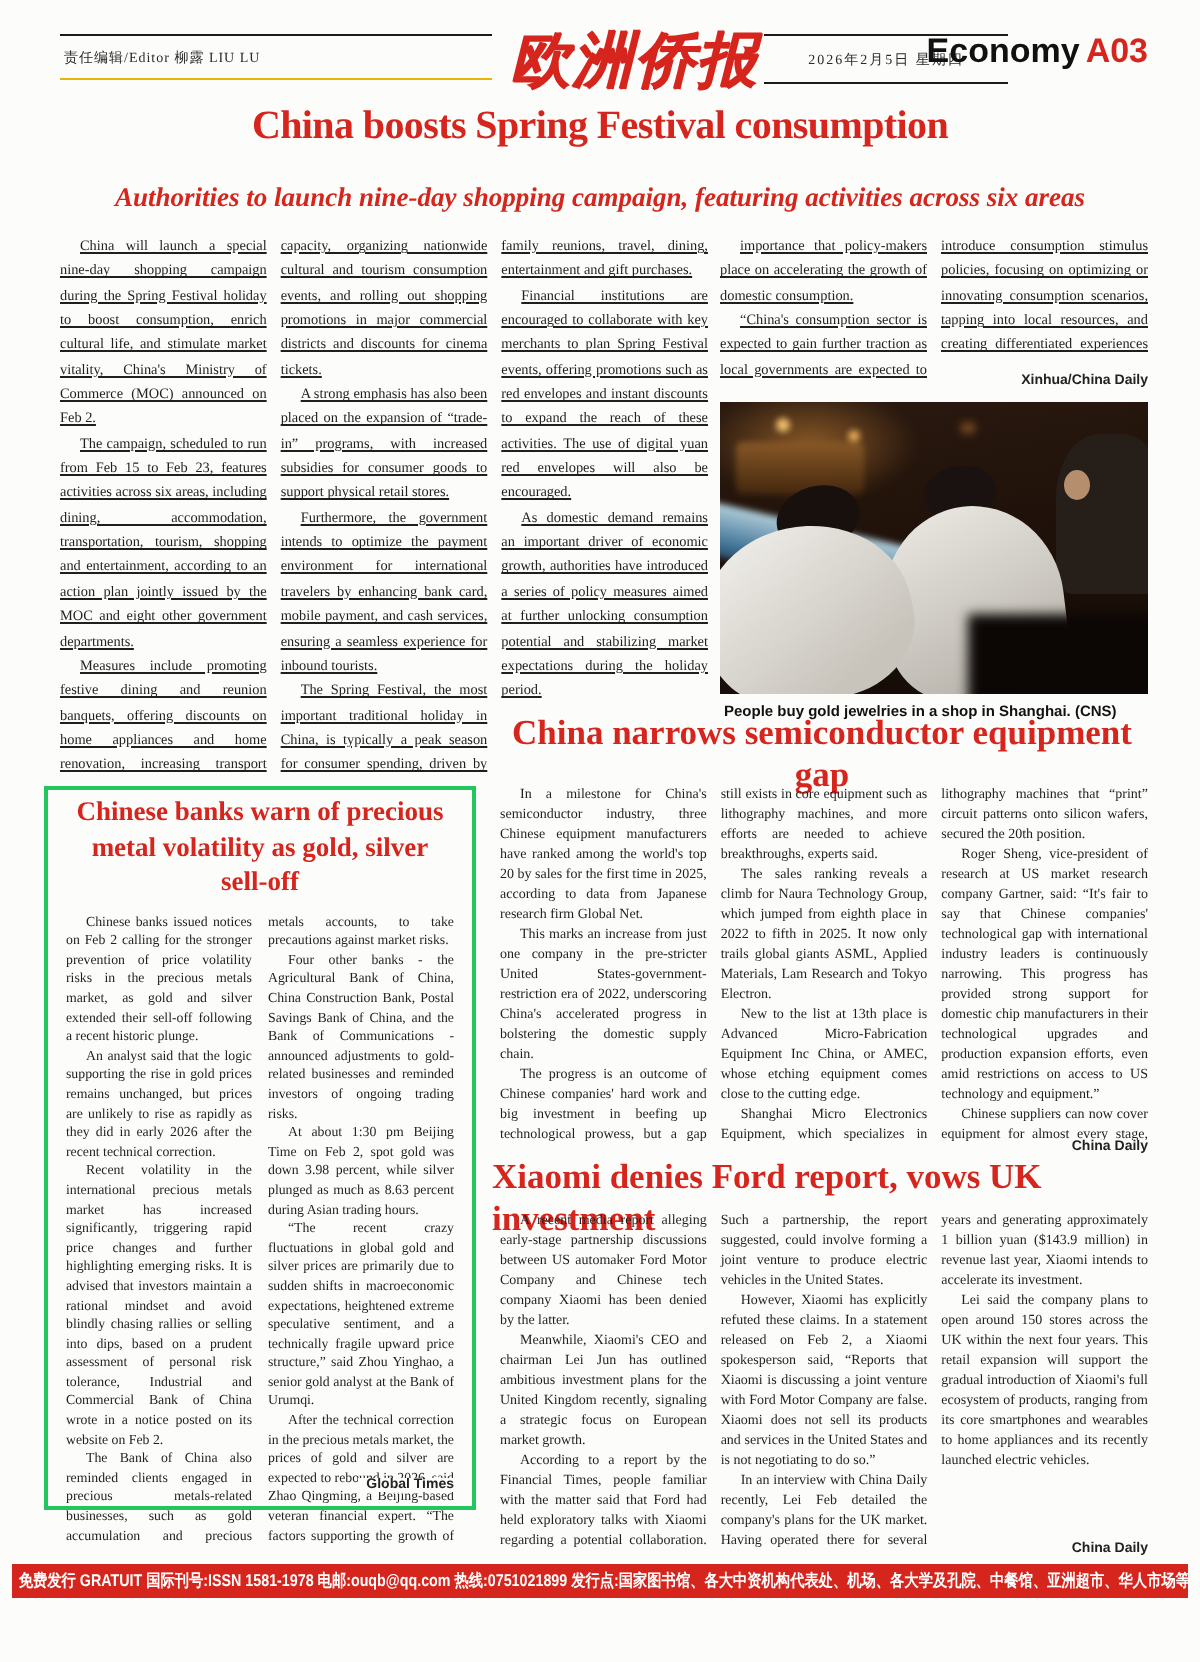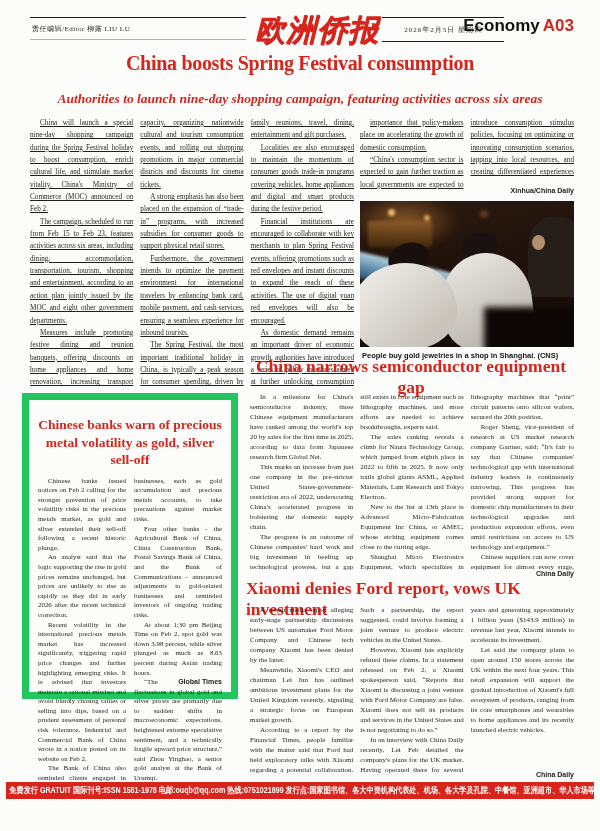--- a/index.html
+++ b/index.html
@@ -44,21 +44,21 @@
   .ph-hairL{left:28px;top:42px;width:42px;height:32px;background:#17100d;border-radius:50%;transform:rotate(-16deg);}
   .ph-bodyL{left:-8px;top:62px;width:104px;height:88px;background:linear-gradient(150deg,#f3f1ed,#c8c4bc 80%);border-radius:48% 52% 40% 40%;transform:rotate(-12deg);}
   .ph-hairM{left:102px;top:32px;width:36px;height:27px;background:#1a1210;border-radius:50%;transform:rotate(-10deg);}
   .ph-bodyM{left:82px;top:52px;width:90px;height:96px;background:linear-gradient(160deg,#edeae5,#b9b5ad 85%);border-radius:50% 50% 35% 35%;transform:rotate(-7deg);}
   .ph-clerk{left:168px;top:16px;width:54px;height:80px;background:#261e19;border-radius:40% 38% 15% 15%;}
   .ph-clerk-face{left:172px;top:34px;width:13px;height:15px;background:#c59a78;border-radius:50%;opacity:.9;}
   .ph-darkBR{right:-6px;bottom:-6px;width:96px;height:46px;background:#0c0705;filter:blur(3px);}
   .photo-caption{position:absolute;top:234px;left:2px;width:212px;font-family:"Liberation Sans",sans-serif;font-weight:bold;font-size:7.5px;color:#111;}
 
   
-  .box{position:absolute;left:22px;top:393px;width:216px;height:306px;border:7px solid #22c55e;box-sizing:border-box;padding:14px 9px;background:#fcfcfa;}
+  .box{position:absolute;left:22px;top:393px;width:216px;height:362px;border:2px solid #22c55e;box-sizing:border-box;padding:0 9px;background:#fcfcfa;}
   .box-headline{font-weight:bold;font-size:13.5px;line-height:1.3;color:#d5251d;text-align:center;margin:2px 0 7px 0;}
   .box-body{height:318px;column-count:2;column-gap:8px;overflow:hidden;}
   .box-byline{position:absolute;right:9px;bottom:7px;}
 
   
   .semi-headline{position:absolute;left:246px;top:356px;width:330px;text-align:center;font-weight:bold;font-size:17.5px;color:#d5251d;}
   .semi-wrap{position:absolute;left:250px;top:392px;width:324px;height:185px;}
   .semi-body{width:324px;height:185px;column-count:3;column-gap:7px;overflow:hidden;}
   .xm-headline{position:absolute;left:246px;top:578px;width:330px;text-align:left;font-weight:bold;font-size:17.5px;color:#d5251d;}
   .xm-wrap{position:absolute;left:250px;top:605px;width:324px;height:173px;}
@@ -88,21 +88,20 @@
   <div class="lead-headline">China boosts Spring Festival consumption</div>
   <div class="lead-sub">Authorities to launch nine-day shopping campaign, featuring activities across six areas</div>
 
   <div class="lead-body mc">
       <p class="para">China will launch a special nine-day shopping campaign during the Spring Festival holiday to boost consumption, enrich cultural life, and stimulate market vitality, China's Ministry of Commerce (MOC) announced on Feb 2.</p>
       <p class="para">The campaign, scheduled to run from Feb 15 to Feb 23, features activities across six areas, including dining, accommodation, transportation, tourism, shopping and entertainment, according to an action plan jointly issued by the MOC and eight other government departments.</p>
       <p class="para">Measures include promoting festive dining and reunion banquets, offering discounts on home appliances and home renovation, increasing transport capacity, organizing nationwide cultural and tourism consumption events, and rolling out shopping promotions in major commercial districts and discounts for cinema tickets.</p>
       <p class="para">A strong emphasis has also been placed on the expansion of “trade-in” programs, with increased subsidies for consumer goods to support physical retail stores.</p>
       <p class="para">Furthermore, the government intends to optimize the payment environment for international travelers by enhancing bank card, mobile payment, and cash services, ensuring a seamless experience for inbound tourists.</p>
       <p class="para">The Spring Festival, the most important traditional holiday in China, is typically a peak season for consumer spending, driven by family reunions, travel, dining, entertainment and gift purchases.</p>
-      <p class="para">Localities are also encouraged to maintain the momentum of consumer goods trade-in programs covering vehicles, home appliances and digital and smart products during the festive period.</p>
       <p class="para">Financial institutions are encouraged to collaborate with key merchants to plan Spring Festival events, offering promotions such as red envelopes and instant discounts to expand the reach of these activities. The use of digital yuan red envelopes will also be encouraged.</p>
       <p class="para">As domestic demand remains an important driver of economic growth, authorities have introduced a series of policy measures aimed at further unlocking consumption potential and stabilizing market expectations during the holiday period.</p>
     </div>
 
   <div class="lead-right">
     <div class="lead-cont mc">
         <p class="para">importance that policy-makers place on accelerating the growth of domestic consumption.</p>
         <p class="para">“China's consumption sector is expected to gain further traction as local governments are expected to introduce consumption stimulus policies, focusing on optimizing or innovating consumption scenarios, tapping into local resources, and creating differentiated experiences to better meet consumers' demand for high-quality services,” Sun said.</p>
       </div>
     <div class="byline lead-byline">Xinhua/China Daily</div>

